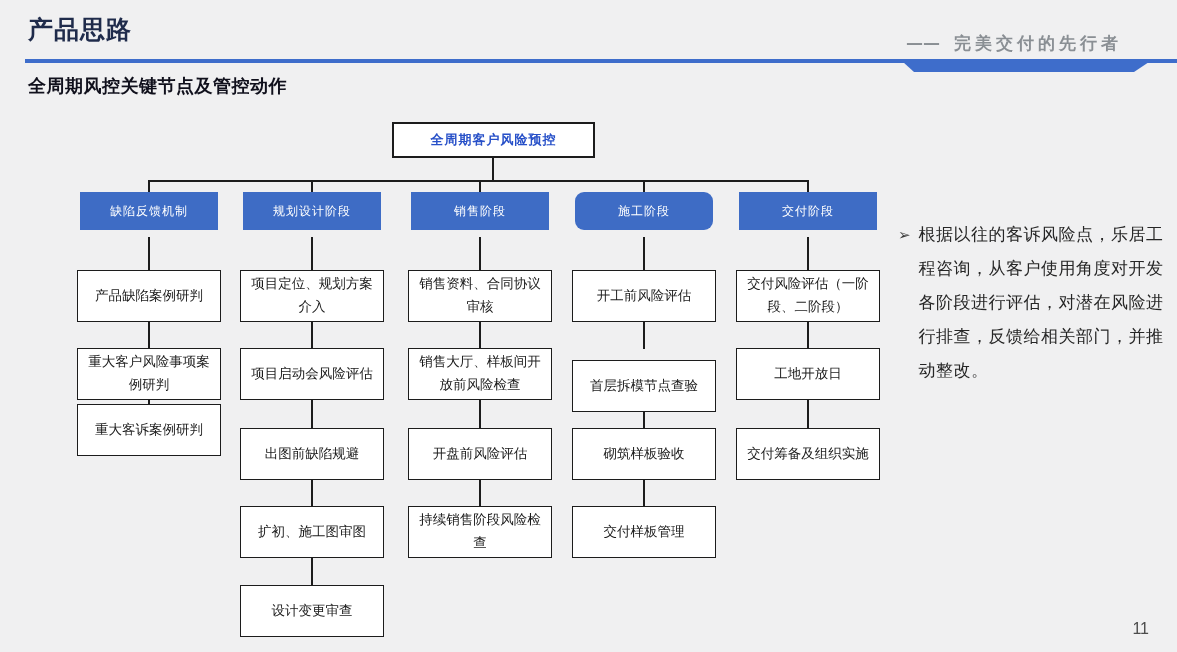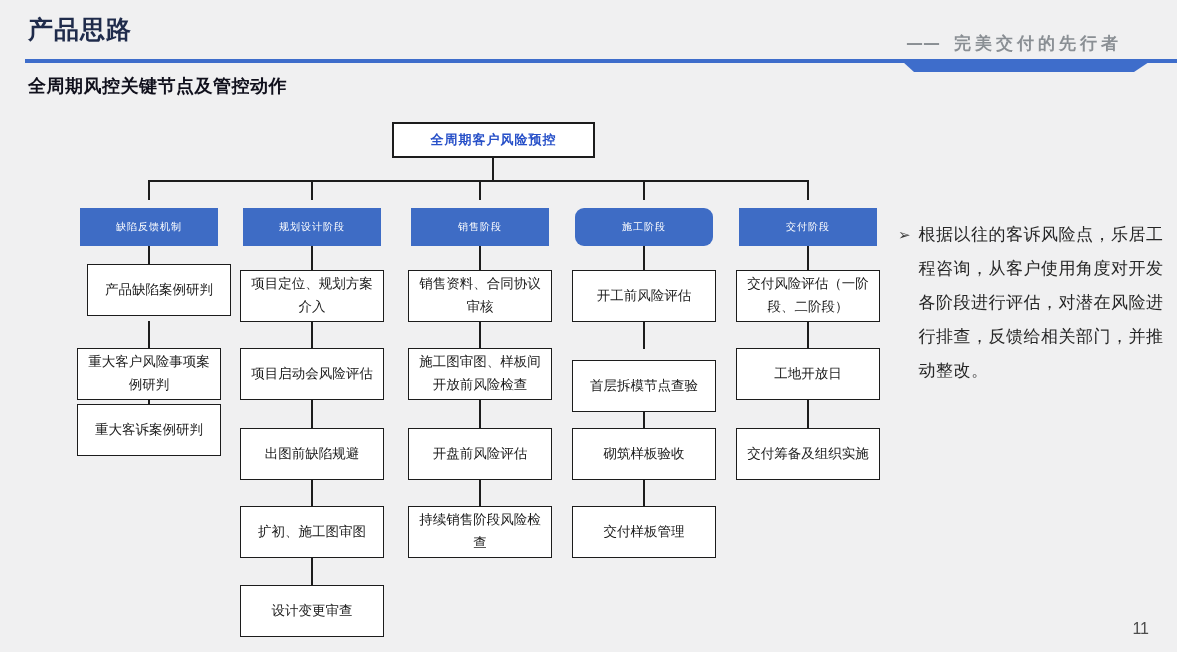--- a/index.html
+++ b/index.html
@@ -40,24 +40,24 @@
     position:absolute;left:28px;top:74px;
     font-size:18px;font-weight:bold;color:#10101c;letter-spacing:0.5px;
   }
   .root-box{
     position:absolute;left:392px;top:122px;width:203px;height:36px;
     background:#fff;border:2px solid var(--line-black);
     display:flex;align-items:center;justify-content:center;
     font-size:13px;font-weight:bold;color:var(--root-text);letter-spacing:1px;
   }
   .stage{
-    position:absolute;top:208px;width:138px;height:38px;
+    position:absolute;top:192px;width:138px;height:38px;
     background:var(--stage-blue);color:#fff;
     display:flex;align-items:center;justify-content:center;
-    font-size:10px;letter-spacing:1px;
+    font-size:12px;letter-spacing:1px;
   }
   .node{
     position:absolute;width:144px;height:52px;
     background:#fff;border:1.5px solid var(--line-black);
     display:flex;align-items:center;justify-content:center;text-align:center;
     font-size:13.5px;line-height:1.7;color:#1a1a1a;padding:2px 5px;
   }
   .vc{position:absolute;width:2px;background:var(--line-black);}
   .hc{position:absolute;height:2px;background:var(--line-black);}
   .note{
@@ -118,32 +118,32 @@
   <div class="vc" style="left:807px;top:237px;height:34px;"></div>
   <div class="vc" style="left:807px;top:321px;height:28px;"></div>
   <div class="vc" style="left:807px;top:399px;height:30px;"></div>
 
   <div class="stage" style="left:80px;">缺陷反馈机制</div>
   <div class="stage" style="left:243px;">规划设计阶段</div>
   <div class="stage" style="left:411px;">销售阶段</div>
   <div class="stage" style="left:575px;border-radius:9px;">施工阶段</div>
   <div class="stage" style="left:739px;">交付阶段</div>
 
-  <div class="node" style="left:77px;top:264px;margin-left:10px;">产品缺陷案例研判</div>
+  <div class="node" style="left:77px;top:270px;">产品缺陷案例研判</div>
   <div class="node" style="left:77px;top:348px;">重大客户风险事项案例研判</div>
   <div class="node" style="left:77px;top:404px;">重大客诉案例研判</div>
 
   <div class="node" style="left:240px;top:270px;">项目定位、规划方案介入</div>
   <div class="node" style="left:240px;top:348px;">项目启动会风险评估</div>
   <div class="node" style="left:240px;top:428px;">出图前缺陷规避</div>
   <div class="node" style="left:240px;top:506px;">扩初、施工图审图</div>
   <div class="node" style="left:240px;top:585px;">设计变更审查</div>
 
   <div class="node" style="left:408px;top:270px;">销售资料、合同协议审核</div>
-  <div class="node" style="left:408px;top:348px;">施工图审图、样板间开放前风险检查</div>
+  <div class="node" style="left:408px;top:348px;">销售大厅、样板间开放前风险检查</div>
   <div class="node" style="left:408px;top:428px;">开盘前风险评估</div>
   <div class="node" style="left:408px;top:506px;">持续销售阶段风险检查</div>
 
   <div class="node" style="left:572px;top:270px;">开工前风险评估</div>
   <div class="node" style="left:572px;top:360px;">首层拆模节点查验</div>
   <div class="node" style="left:572px;top:428px;">砌筑样板验收</div>
   <div class="node" style="left:572px;top:506px;">交付样板管理</div>
 
   <div class="node" style="left:736px;top:270px;">交付风险评估（一阶段、二阶段）</div>
   <div class="node" style="left:736px;top:348px;">工地开放日</div>

